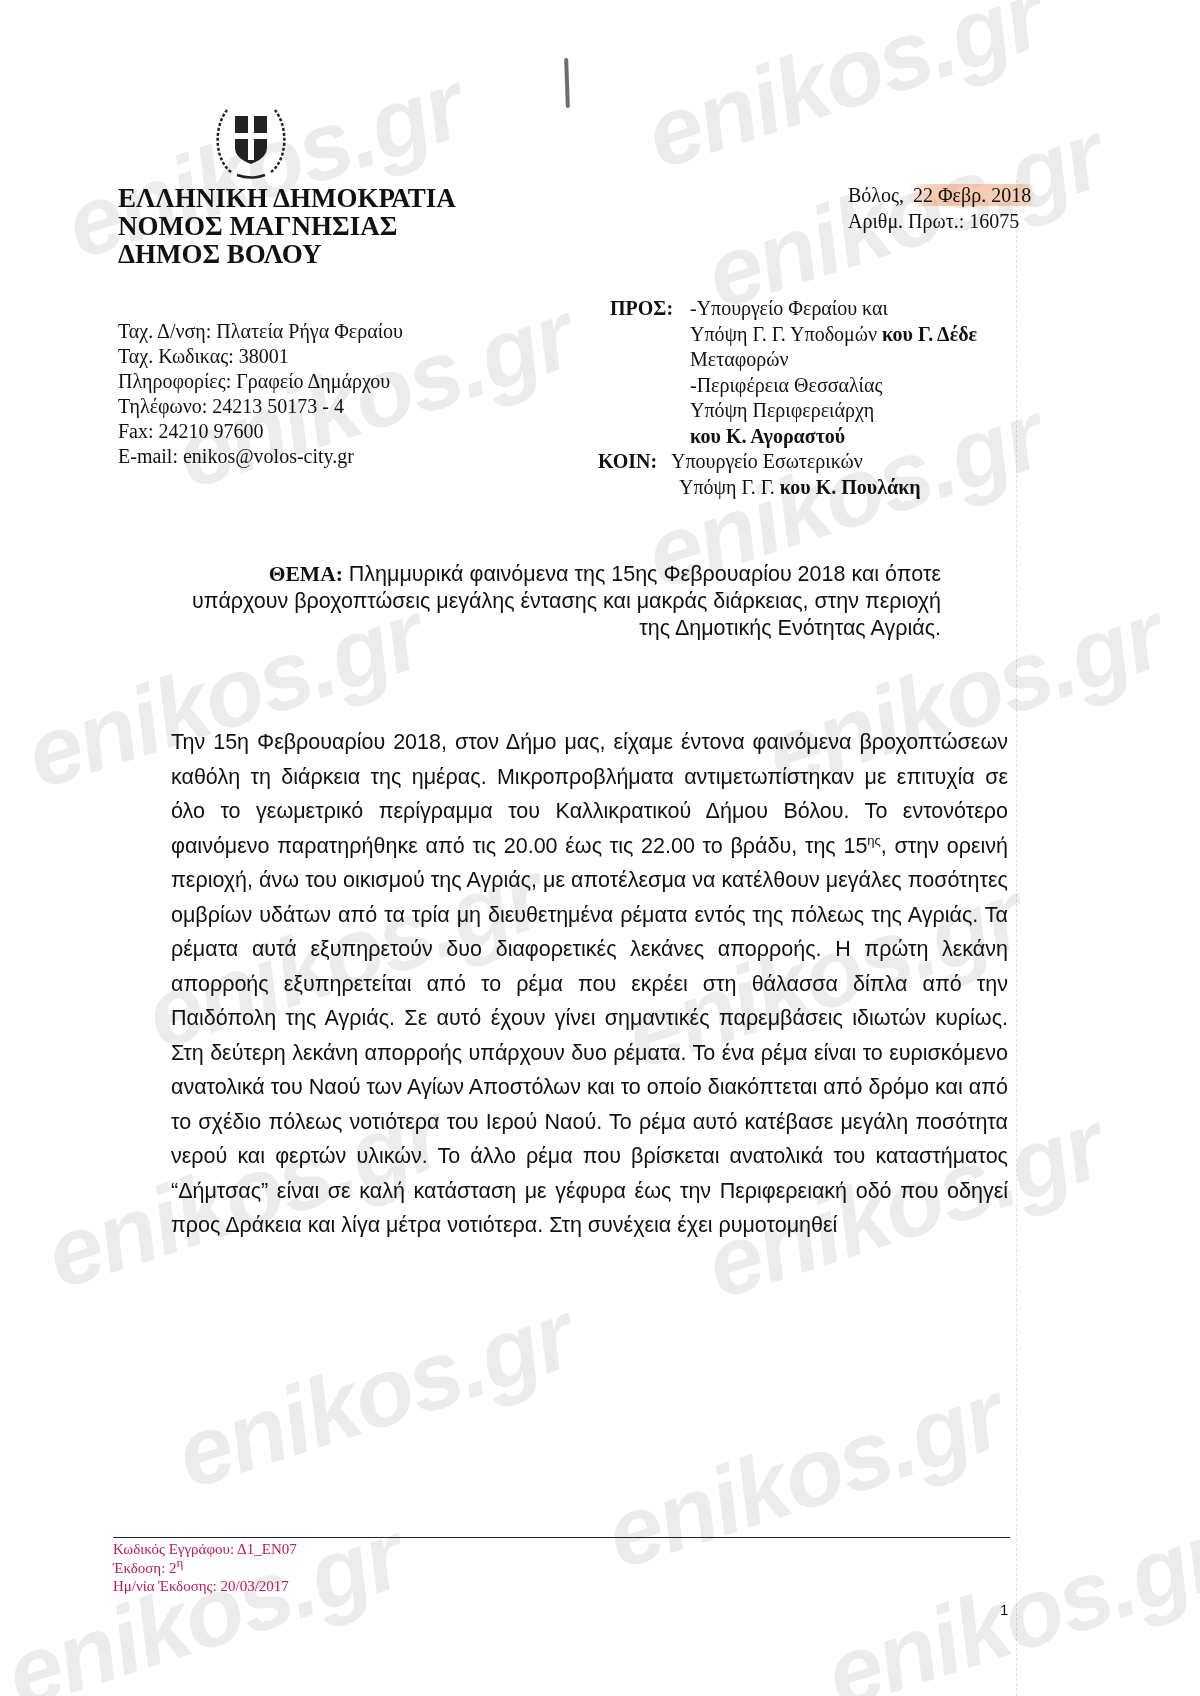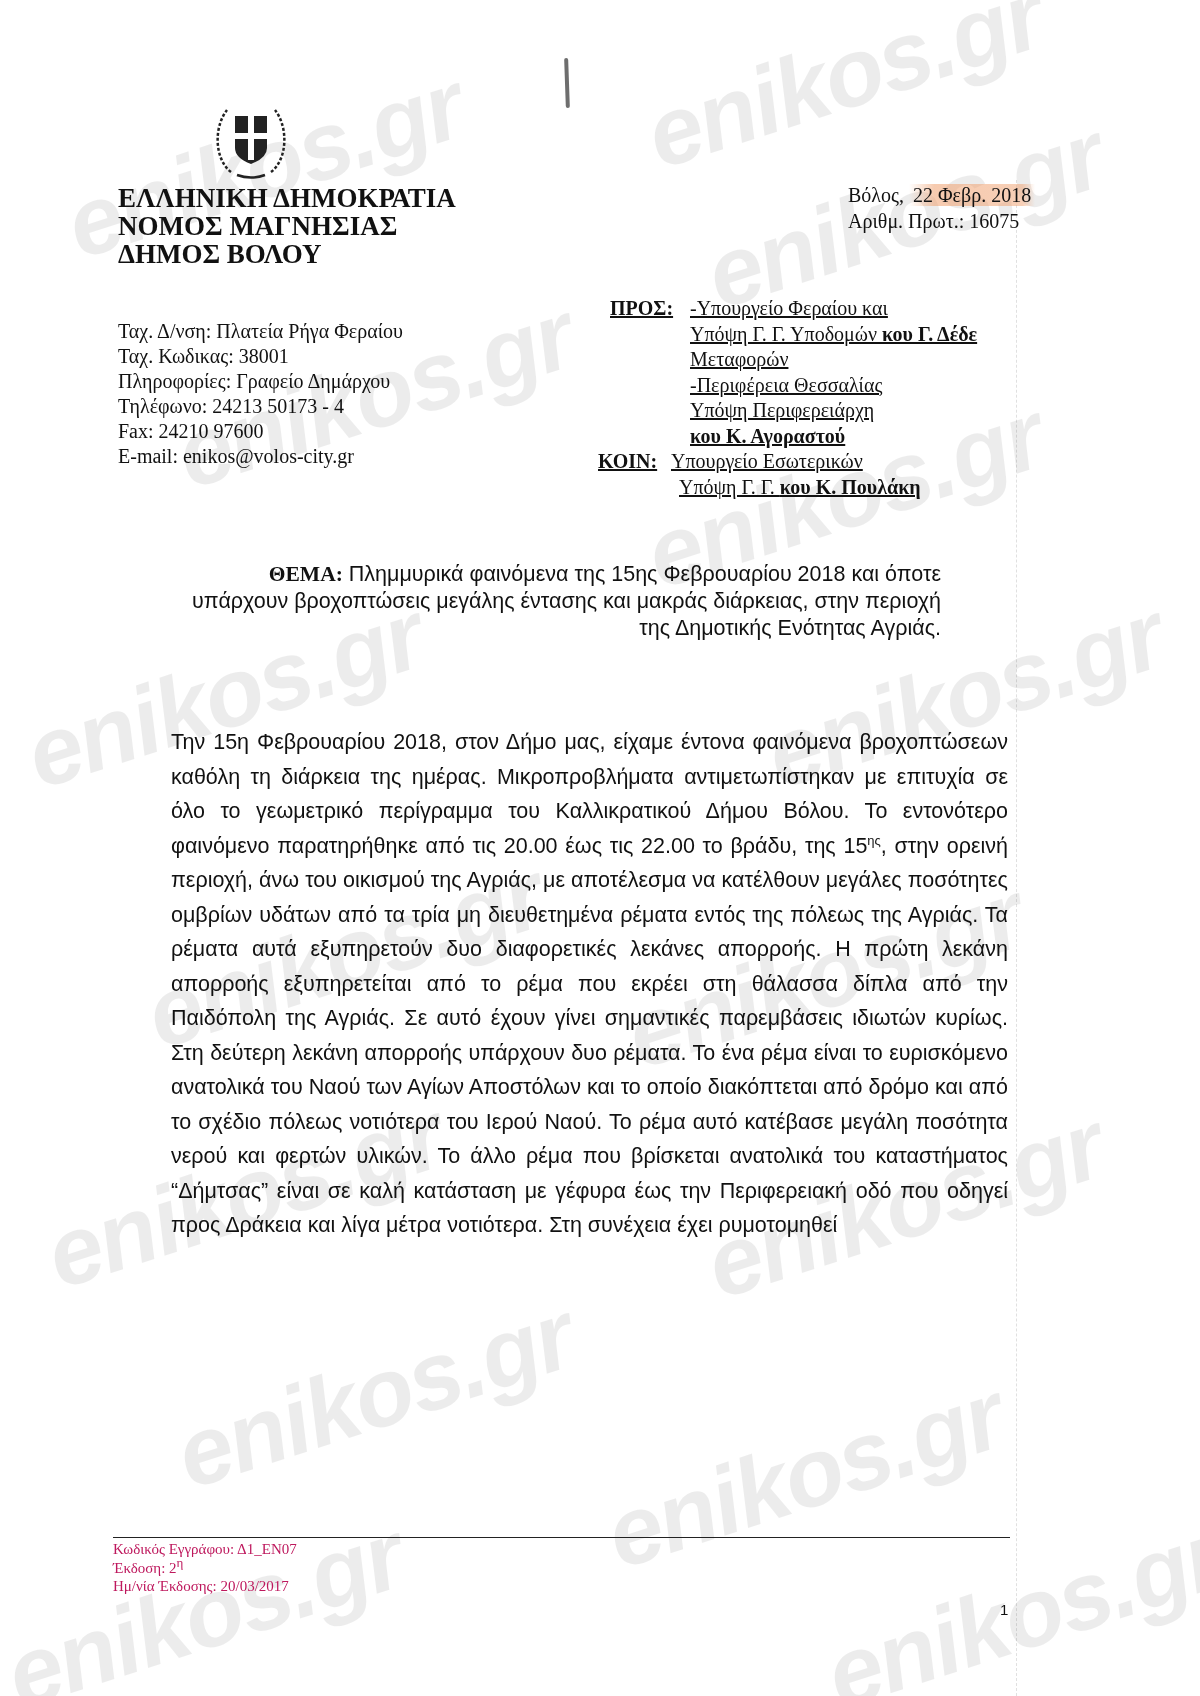--- a/index.html
+++ b/index.html
@@ -30,21 +30,21 @@
     .header-left { position: absolute; left: 118px; top: 184px; font-size: 27px; font-weight: 700; line-height: 28px; }
     .header-left div { white-space: nowrap; }
 
     .header-right { position: absolute; left: 848px; top: 182px; font-size: 20px; line-height: 26px; }
     .header-right div { white-space: nowrap; }
     .date-highlight { background: linear-gradient(90deg, rgba(240,160,110,0) 0%, rgba(240,160,110,0.55) 20%, rgba(240,160,110,0.5) 90%, rgba(240,160,110,0) 100%); padding: 0 4px; }
 
     .contact { position: absolute; left: 118px; top: 319px; font-size: 20px; line-height: 25px; }
     .contact div { white-space: nowrap; }
 
-    .recipients { position: absolute; left: 610px; top: 296px; font-size: 20px; line-height: 25.5px; text-decoration: underline; }
+    .recipients { position: absolute; left: 610px; top: 296px; font-size: 20px; line-height: 25.5px; }
     .recipients .row { display: flex; white-space: nowrap; }
     .recipients .lbl { font-weight: 700; width: 80px; }
     .recipients .indent { padding-left: 80px; }
     .recipients .indent2 { padding-left: 69px; }
     .b { font-weight: 700; }
 
     .subject { position: absolute; left: 171px; top: 561px; width: 770px; font-size: 21.5px; line-height: 27px; }
     .subject .lbl { font-family: "Liberation Serif", serif; font-weight: 700; }
 
     .body-text { position: absolute; left: 171px; top: 725px; width: 837px; font-size: 21.5px; line-height: 34.5px; text-align: justify; }

